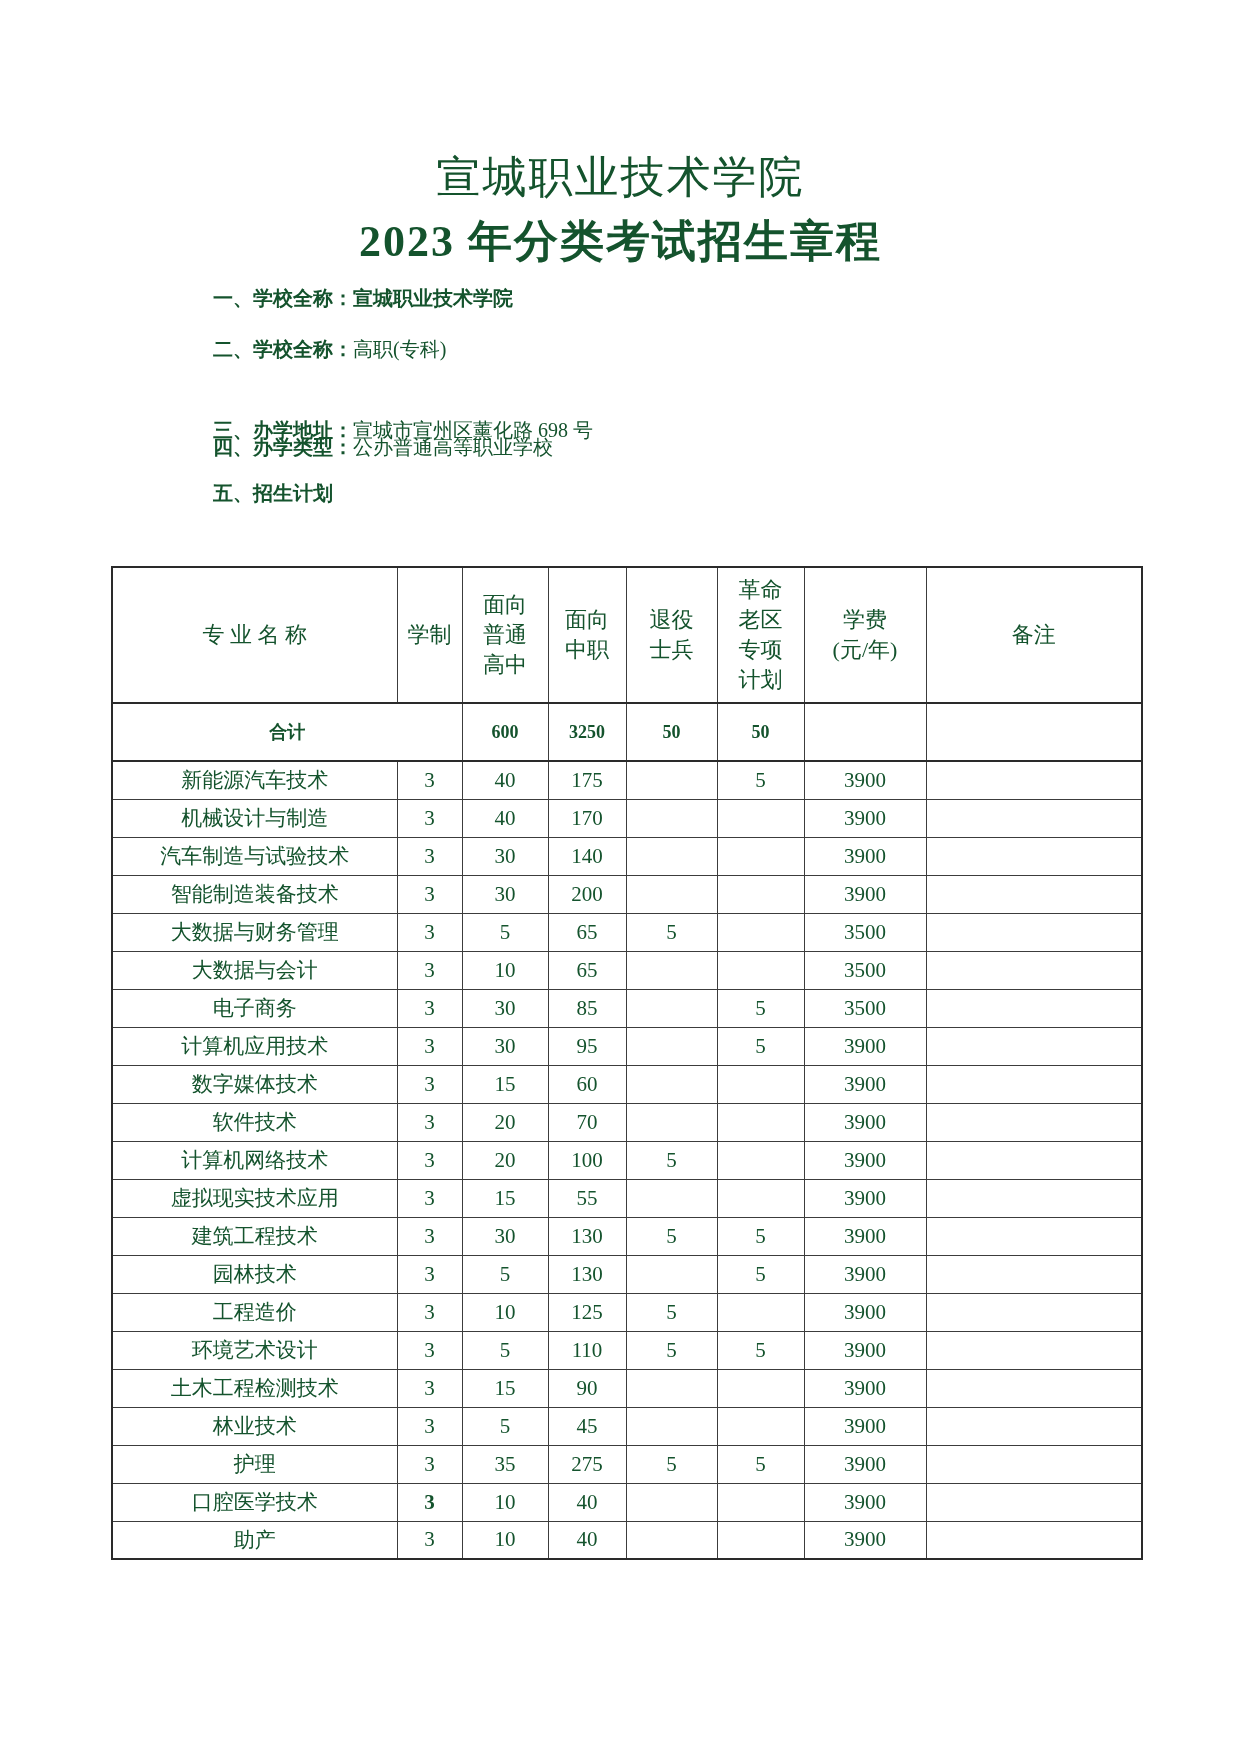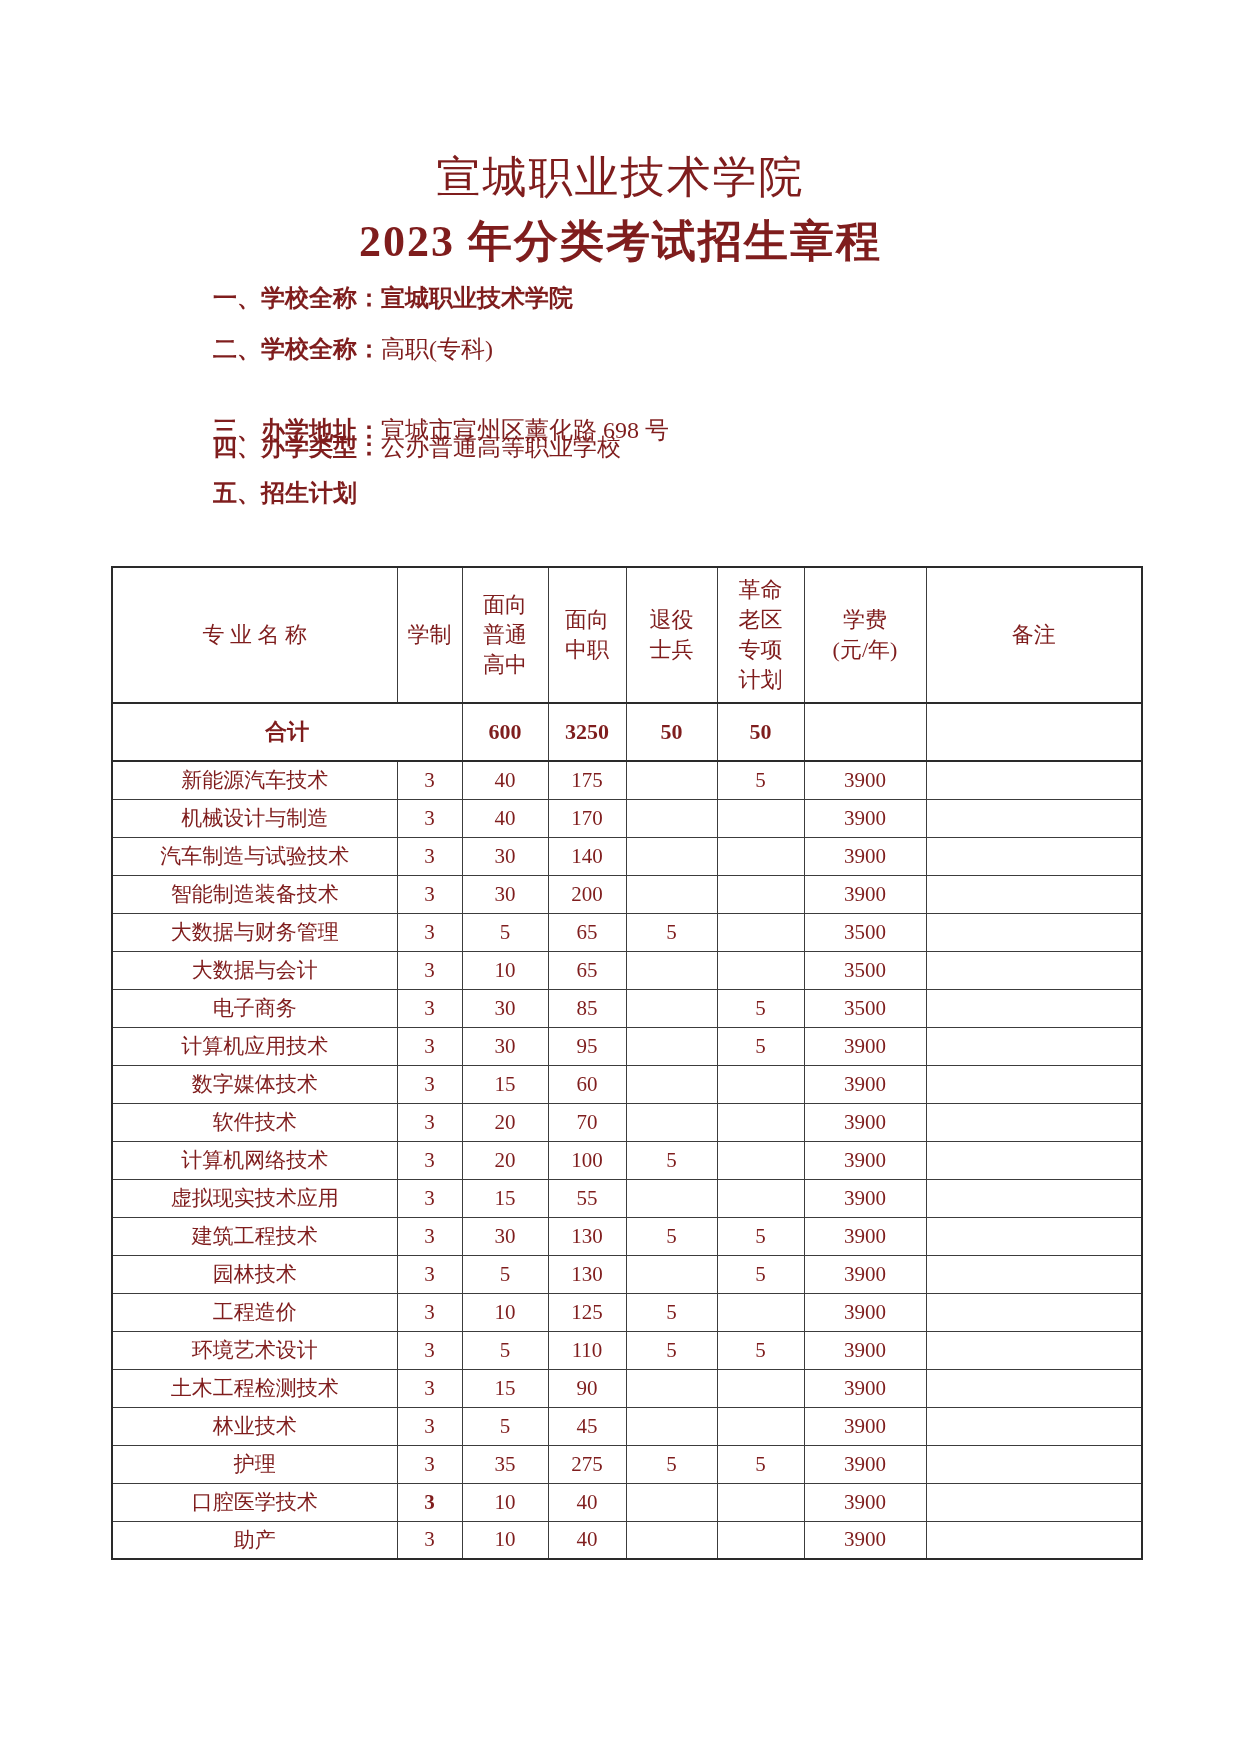--- a/index.html
+++ b/index.html
@@ -5,41 +5,41 @@
   html, body {
     margin: 0;
     padding: 0;
     background: #ffffff;
   }
   .page {
     position: relative;
     width: 1241px;
     height: 1755px;
     background: #ffffff;
-    color: #7f1d1d;
+    color: #14532d;
     font-family: "Liberation Serif", "DejaVu Serif", serif;
     overflow: hidden;
   }
   .doc-title {
     position: absolute;
     left: 0;
     width: 100%;
     text-align: center;
     font-size: 44px;
     font-weight: normal;
     letter-spacing: 2px;
     white-space: nowrap;
   }
   .doc-title.line1 { top: 148px; }
   .doc-title.line2 { top: 212px; font-weight: bold; }
 
   .info-item {
     position: absolute;
     left: 213px;
-    font-size: 24px;
+    font-size: 20px;
     line-height: 30px;
     white-space: nowrap;
   }
   .info-item .num,
   .info-item .label {
     font-family: "Liberation Sans", "DejaVu Sans", sans-serif;
     font-weight: bold;
   }
   .info-item .value {
     font-family: "Liberation Serif", "DejaVu Serif", serif;
@@ -77,21 +77,21 @@
   table.enroll thead th {
     font-weight: normal;
     font-size: 22px;
     line-height: 30px;
     white-space: pre-line;
     border-bottom: 2px solid #2a2a2a;
   }
   tr.total-row { height: 58px; }
   tr.total-row td {
     font-weight: bold;
-    font-size: 22px;
+    font-size: 18px;
     border-bottom: 2px solid #2a2a2a;
   }
   tbody.data-rows tr { height: 38px; }
   tbody.data-rows td {
     font-size: 21px;
   }
   tbody.data-rows td.bold { font-weight: bold; }
 </style>
 </head>
 <body>

